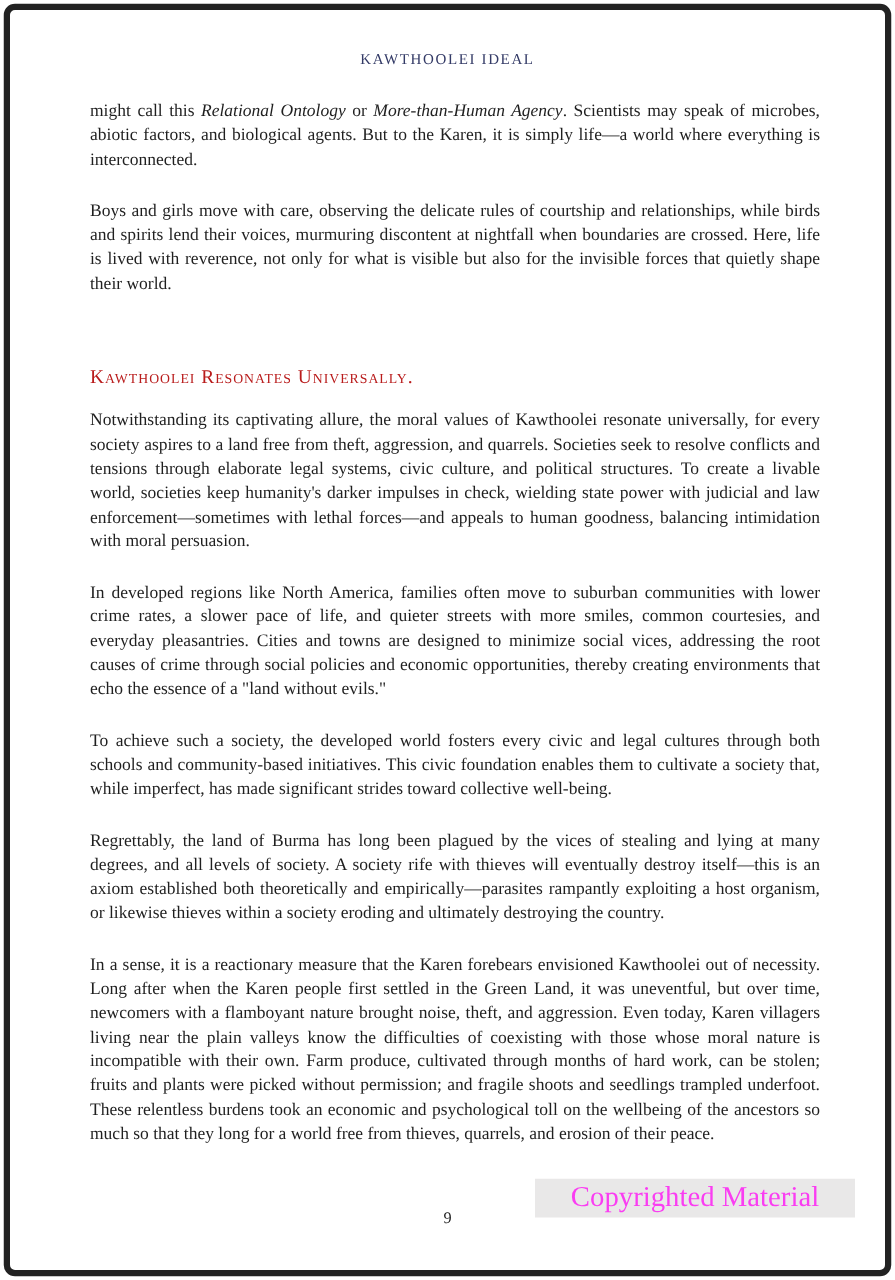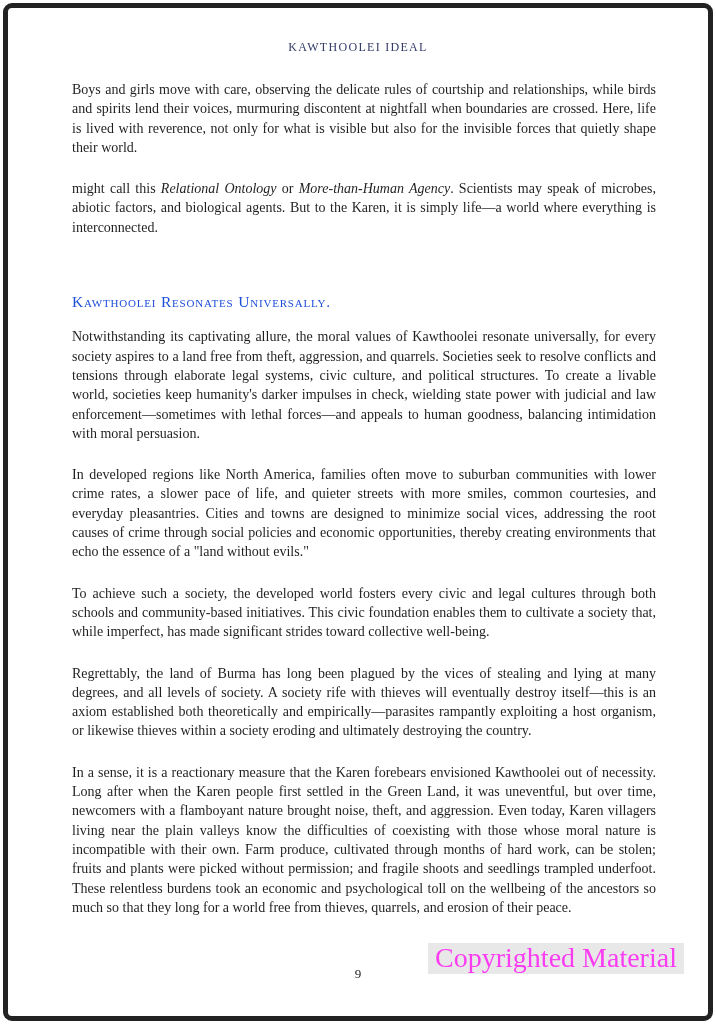--- a/index.html
+++ b/index.html
@@ -44,36 +44,36 @@
     hyphens: none;
   }
   .body-text p {
     margin: 0 0 22px 0;
   }
   .section-heading {
     font-size: 15.5px;
     font-weight: normal;
     font-variant: small-caps;
     letter-spacing: 0.8px;
-    color: #1d4ed8;
+    color: #b91c1c;
     margin: 55px 0 16px 0;
     text-align: left;
   }
   em {
     font-style: italic;
   }
   .watermark {
     position: absolute;
     left: 428px;
     top: 943px;
     width: 256px;
     height: 31px;
     background: #e9e8e8;
     color: #fa3df2;
-    font-size: 28px;
+    font-size: 23px;
     line-height: 30px;
     text-align: center;
     z-index: 2;
   }
   .page-number {
     position: absolute;
     top: 966px;
     left: 0;
     width: 100%;
     text-align: center;
@@ -83,23 +83,23 @@
 </style>
 </head>
 <body>
 
 <div class="page">
   <div class="frame"></div>
 
   <header class="running-head">KAWTHOOLEI IDEAL</header>
 
   <main class="body-text">
+    <p class="para"><span>might call this </span><em>Relational Ontology</em><span> or </span><em>More-than-Human Agency</em><span>. Scientists may speak of microbes, abiotic factors, and biological agents. But to the Karen, it is simply life—a world where everything is interconnected.</span></p>
+
     <p class="para">Boys and girls move with care, observing the delicate rules of courtship and relationships, while birds and spirits lend their voices, murmuring discontent at nightfall when boundaries are crossed. Here, life is lived with reverence, not only for what is visible but also for the invisible forces that quietly shape their world.</p>
-
-    <p class="para"><span>might call this </span><em>Relational Ontology</em><span> or </span><em>More-than-Human Agency</em><span>. Scientists may speak of microbes, abiotic factors, and biological agents. But to the Karen, it is simply life—a world where everything is interconnected.</span></p>
 
     <h2 class="section-heading">Kawthoolei Resonates Universally.</h2>
 
     <p class="para">Notwithstanding its captivating allure, the moral values of Kawthoolei resonate universally, for every society aspires to a land free from theft, aggression, and quarrels. Societies seek to resolve conflicts and tensions through elaborate legal systems, civic culture, and political structures. To create a livable world, societies keep humanity's darker impulses in check, wielding state power with judicial and law enforcement—sometimes with lethal forces—and appeals to human goodness, balancing intimidation with moral persuasion.</p>
 
     <p class="para">In developed regions like North America, families often move to suburban communities with lower crime rates, a slower pace of life, and quieter streets with more smiles, common courtesies, and everyday pleasantries. Cities and towns are designed to minimize social vices, addressing the root causes of crime through social policies and economic opportunities, thereby creating environments that echo the essence of a "land without evils."</p>
 
     <p class="para">To achieve such a society, the developed world fosters every civic and legal cultures through both schools and community-based initiatives. This civic foundation enables them to cultivate a society that, while imperfect, has made significant strides toward collective well-being.</p>
 
     <p class="para">Regrettably, the land of Burma has long been plagued by the vices of stealing and lying at many degrees, and all levels of society. A society rife with thieves will eventually destroy itself—this is an axiom established both theoretically and empirically—parasites rampantly exploiting a host organism, or likewise thieves within a society eroding and ultimately destroying the country.</p>

